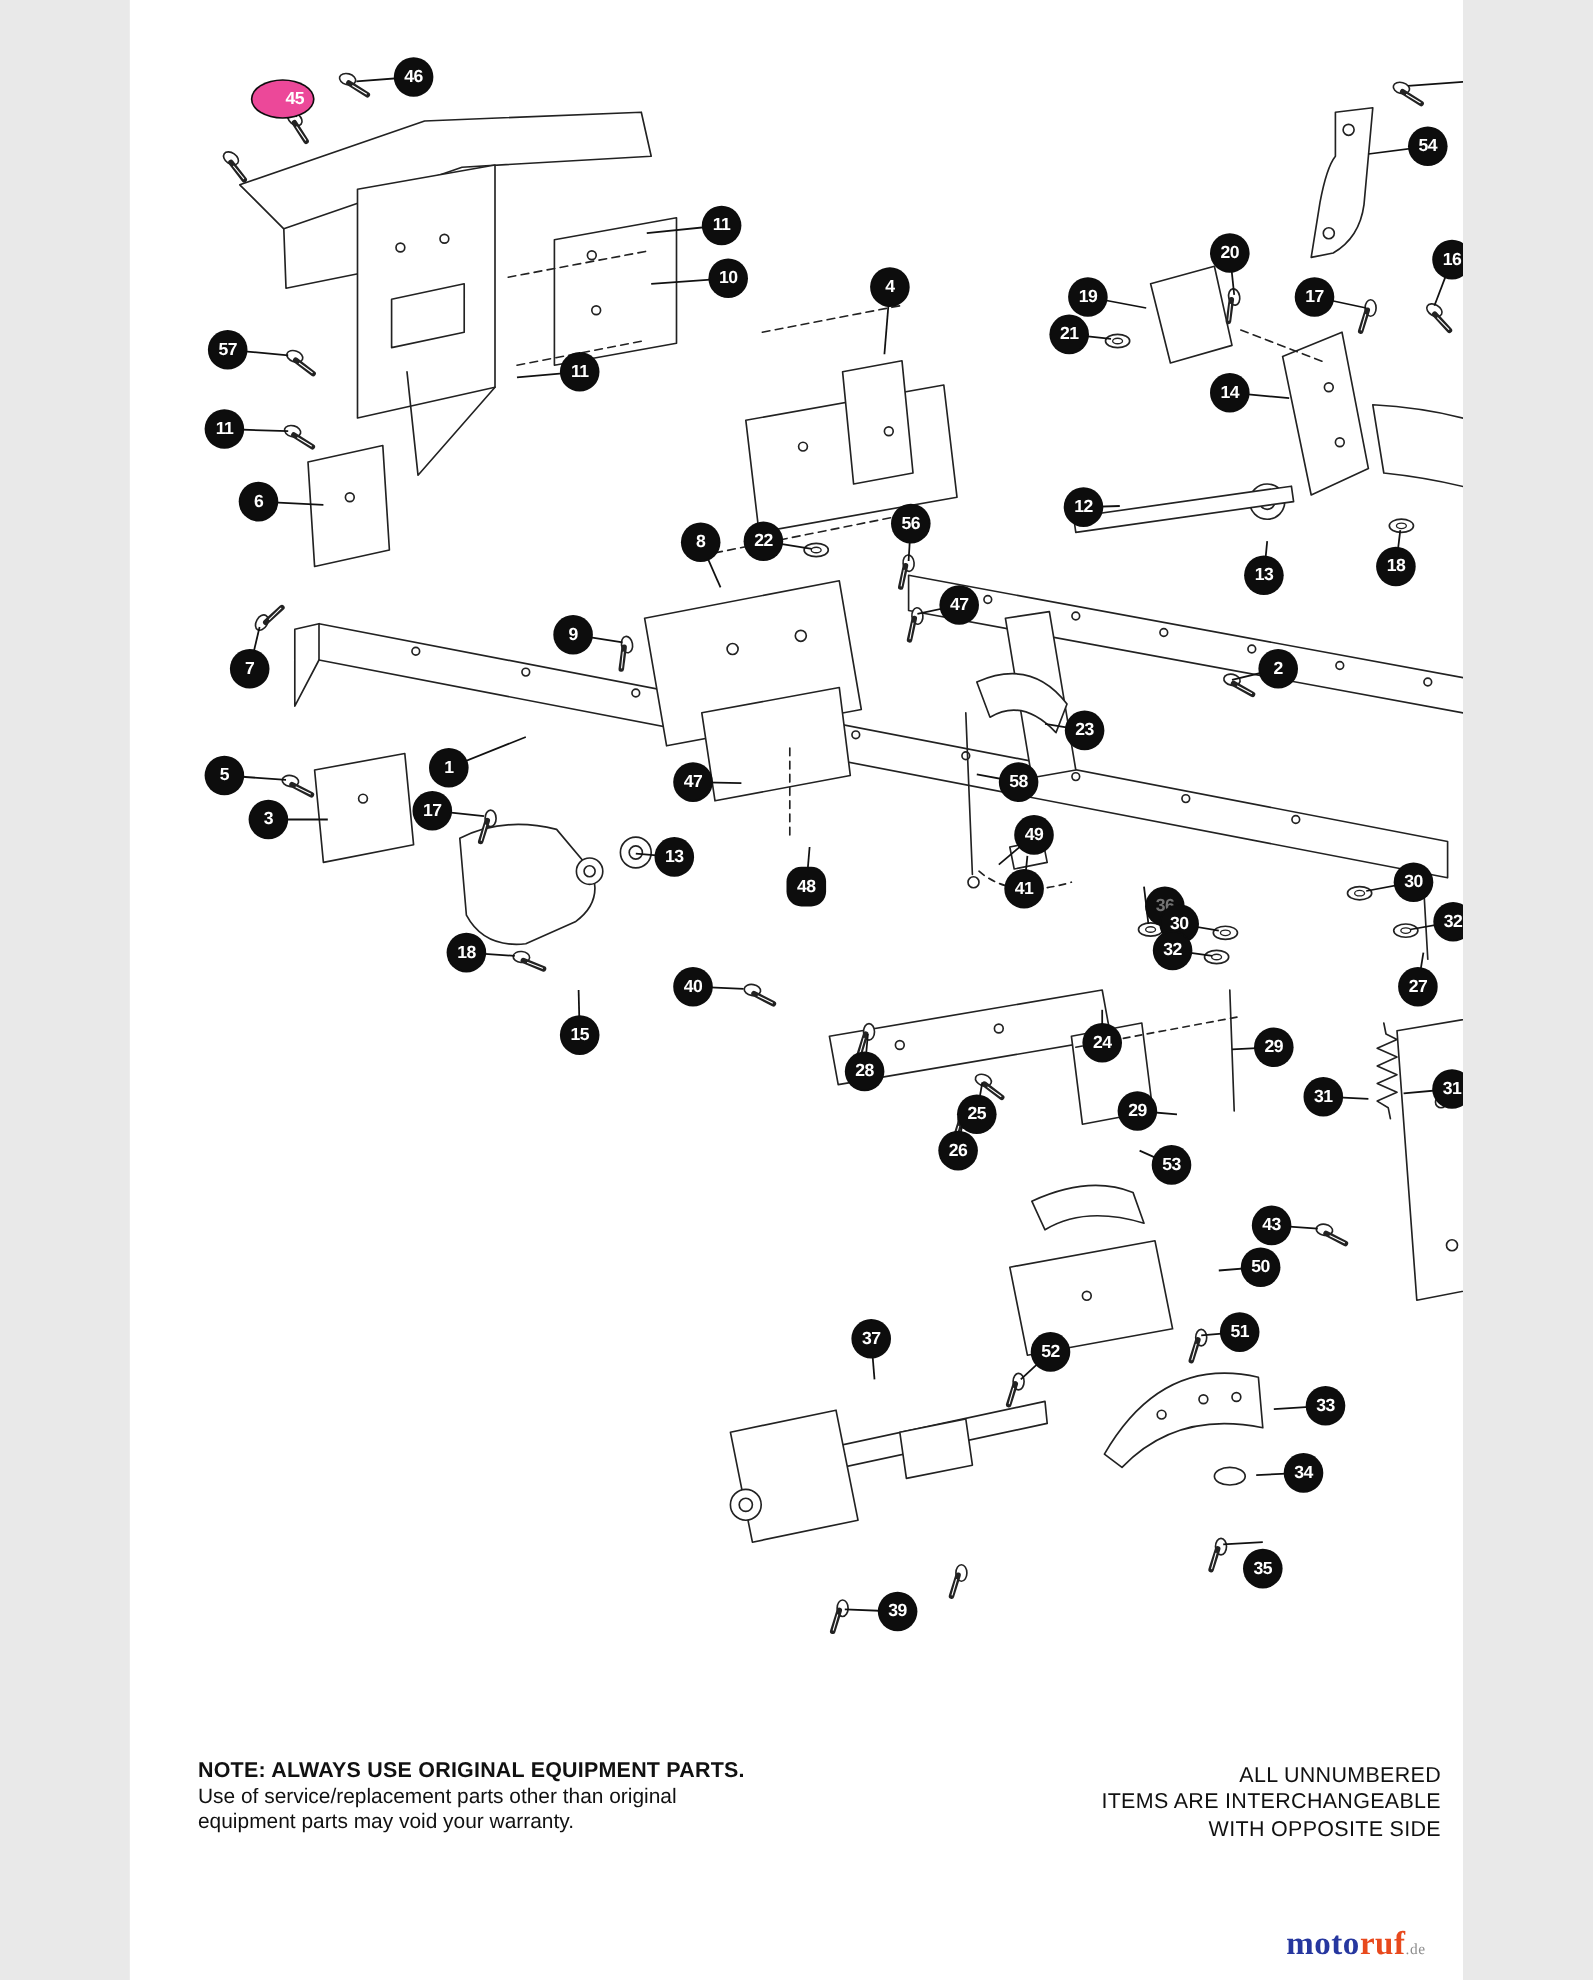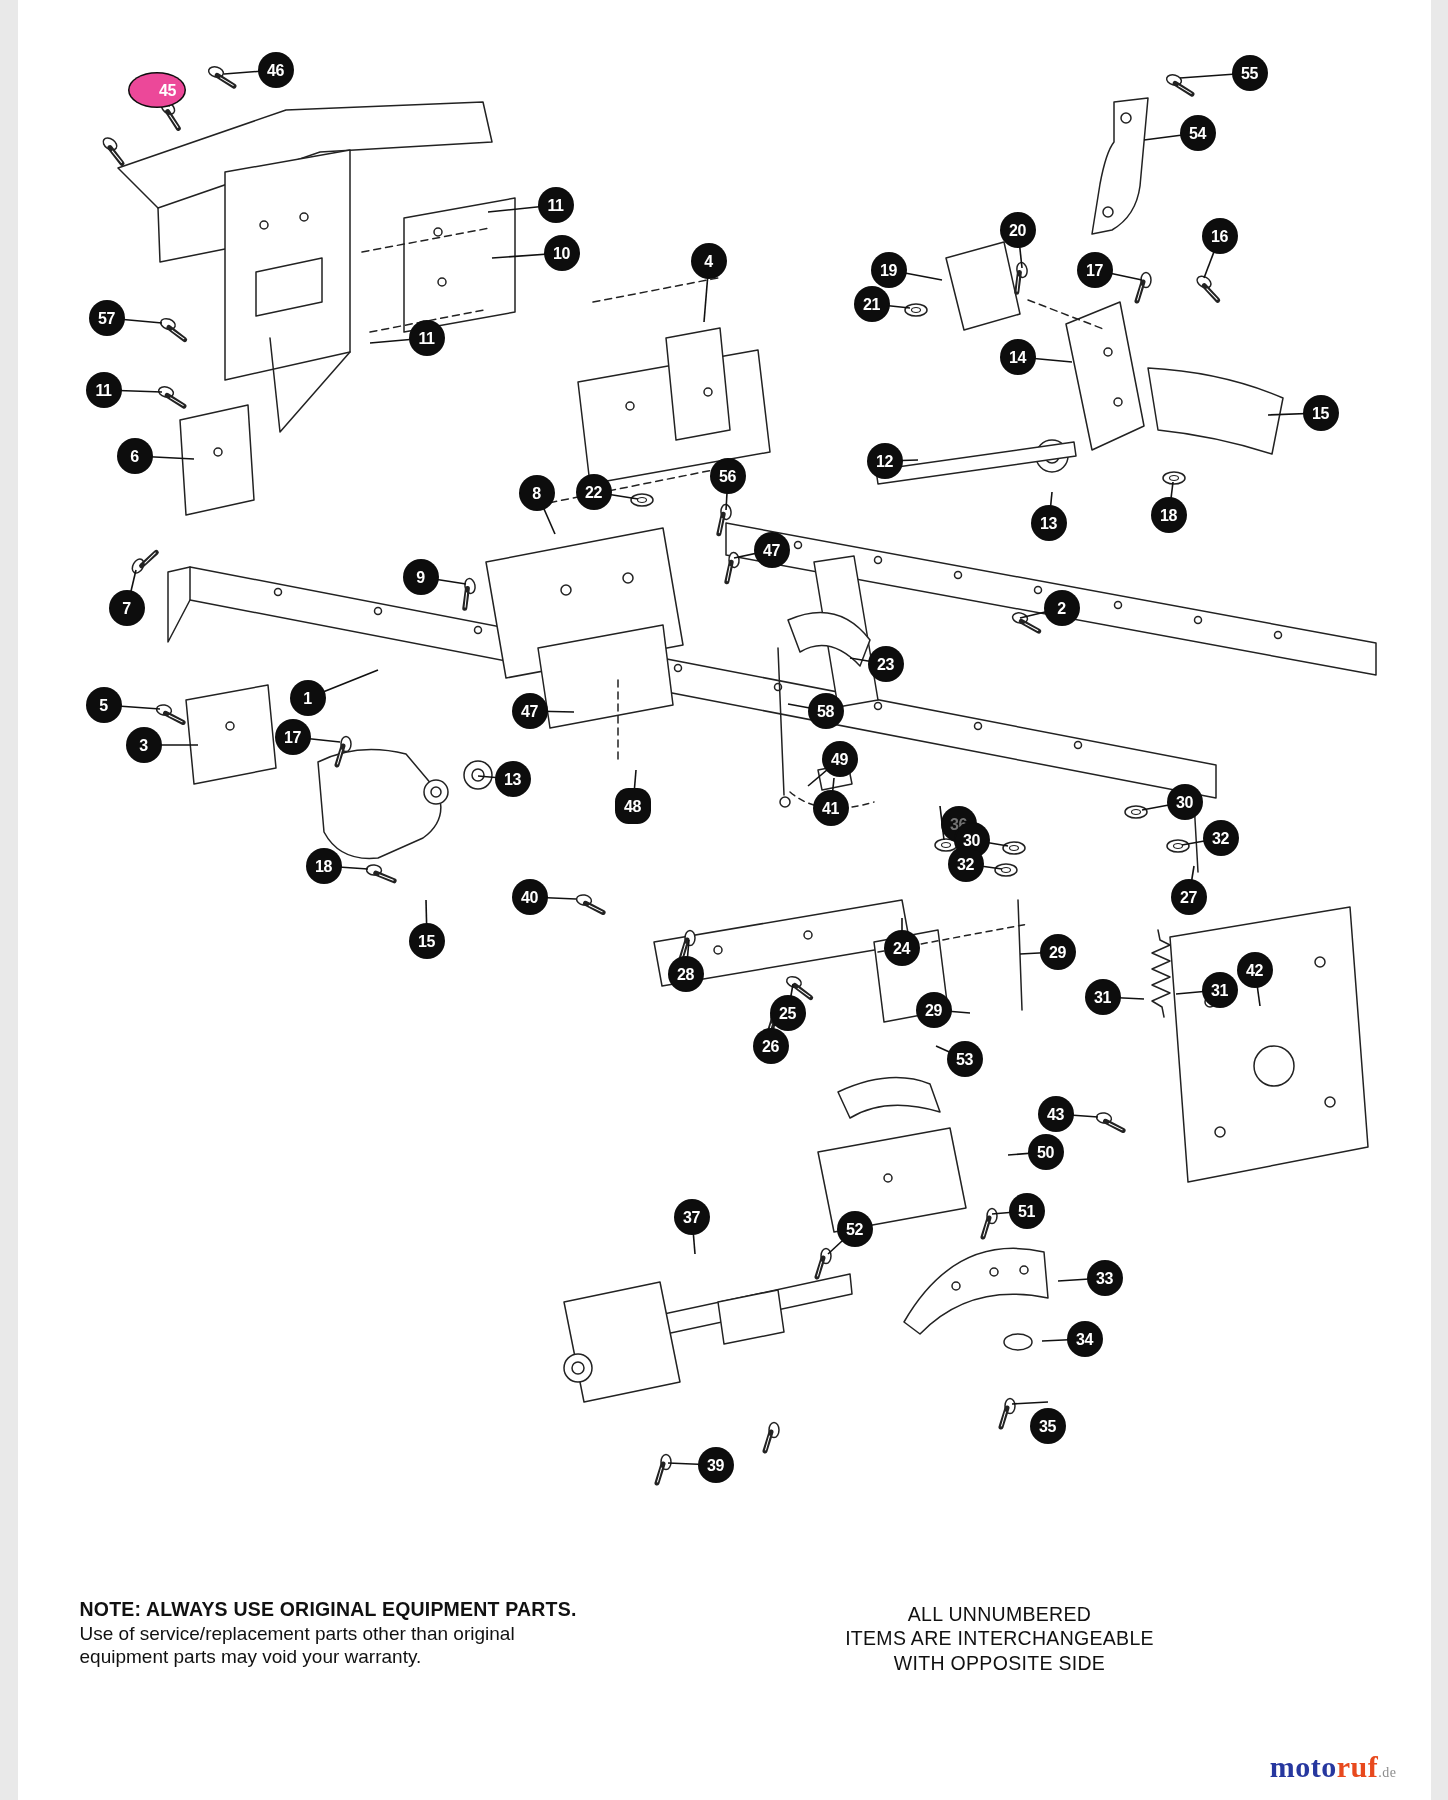--- a/index.html
+++ b/index.html
@@ -1,35 +1,35 @@
 <!DOCTYPE html>
 <html><head>
 <meta charset="utf-8">
 <style>
   html,body{margin:0;padding:0;background:#e9e9e9;}
   .canvas{
-    position:relative;width:1413px;height:1800px;background:#ffffff;
+    position:relative;width:1212px;height:1800px;background:#ffffff;
     font-family:"Liberation Sans",sans-serif;overflow:hidden;margin:0 auto;
   }
   #diagram-art,#leader-svg{position:absolute;left:0;top:0;width:1448px;height:1800px;}
   #leader-svg line{stroke:#111;stroke-width:1.6;}
   #callout-layer{position:absolute;left:0;top:0;width:1448px;height:1800px;}
   .callout{
     position:absolute;width:33px;height:33px;border-radius:50%;
     background:#0d0d0d;color:#ffffff;display:flex;align-items:center;justify-content:center;
     font-size:16px;font-weight:bold;transform:translate(-50%,-50%);
     letter-spacing:-0.5px;box-shadow:0 0 0 1.5px #0d0d0d;
   }
   .note-block{
     position:absolute;left:62px;top:1598px;width:580px;color:#111;
     font-size:19px;line-height:1.22;
   }
   .note-title{font-weight:bold;font-size:19.5px;letter-spacing:0.2px;}
   .interchange-block{
-    position:absolute;left:772px;top:1602px;width:420px;text-align:center;color:#111;
+    position:absolute;left:772px;top:1602px;width:420px;text-align:right;color:#111;
     font-size:19.5px;line-height:1.25;letter-spacing:0.3px;
   }
   .logo{
     position:absolute;right:34px;bottom:16px;font-family:"Liberation Serif",serif;
     font-weight:bold;font-size:30px;letter-spacing:0.5px;cursor:pointer;
   }
   .logo .tld{font-size:14px;color:#8d8d8d;font-weight:normal;}
 </style>
 </head>
 <body>

